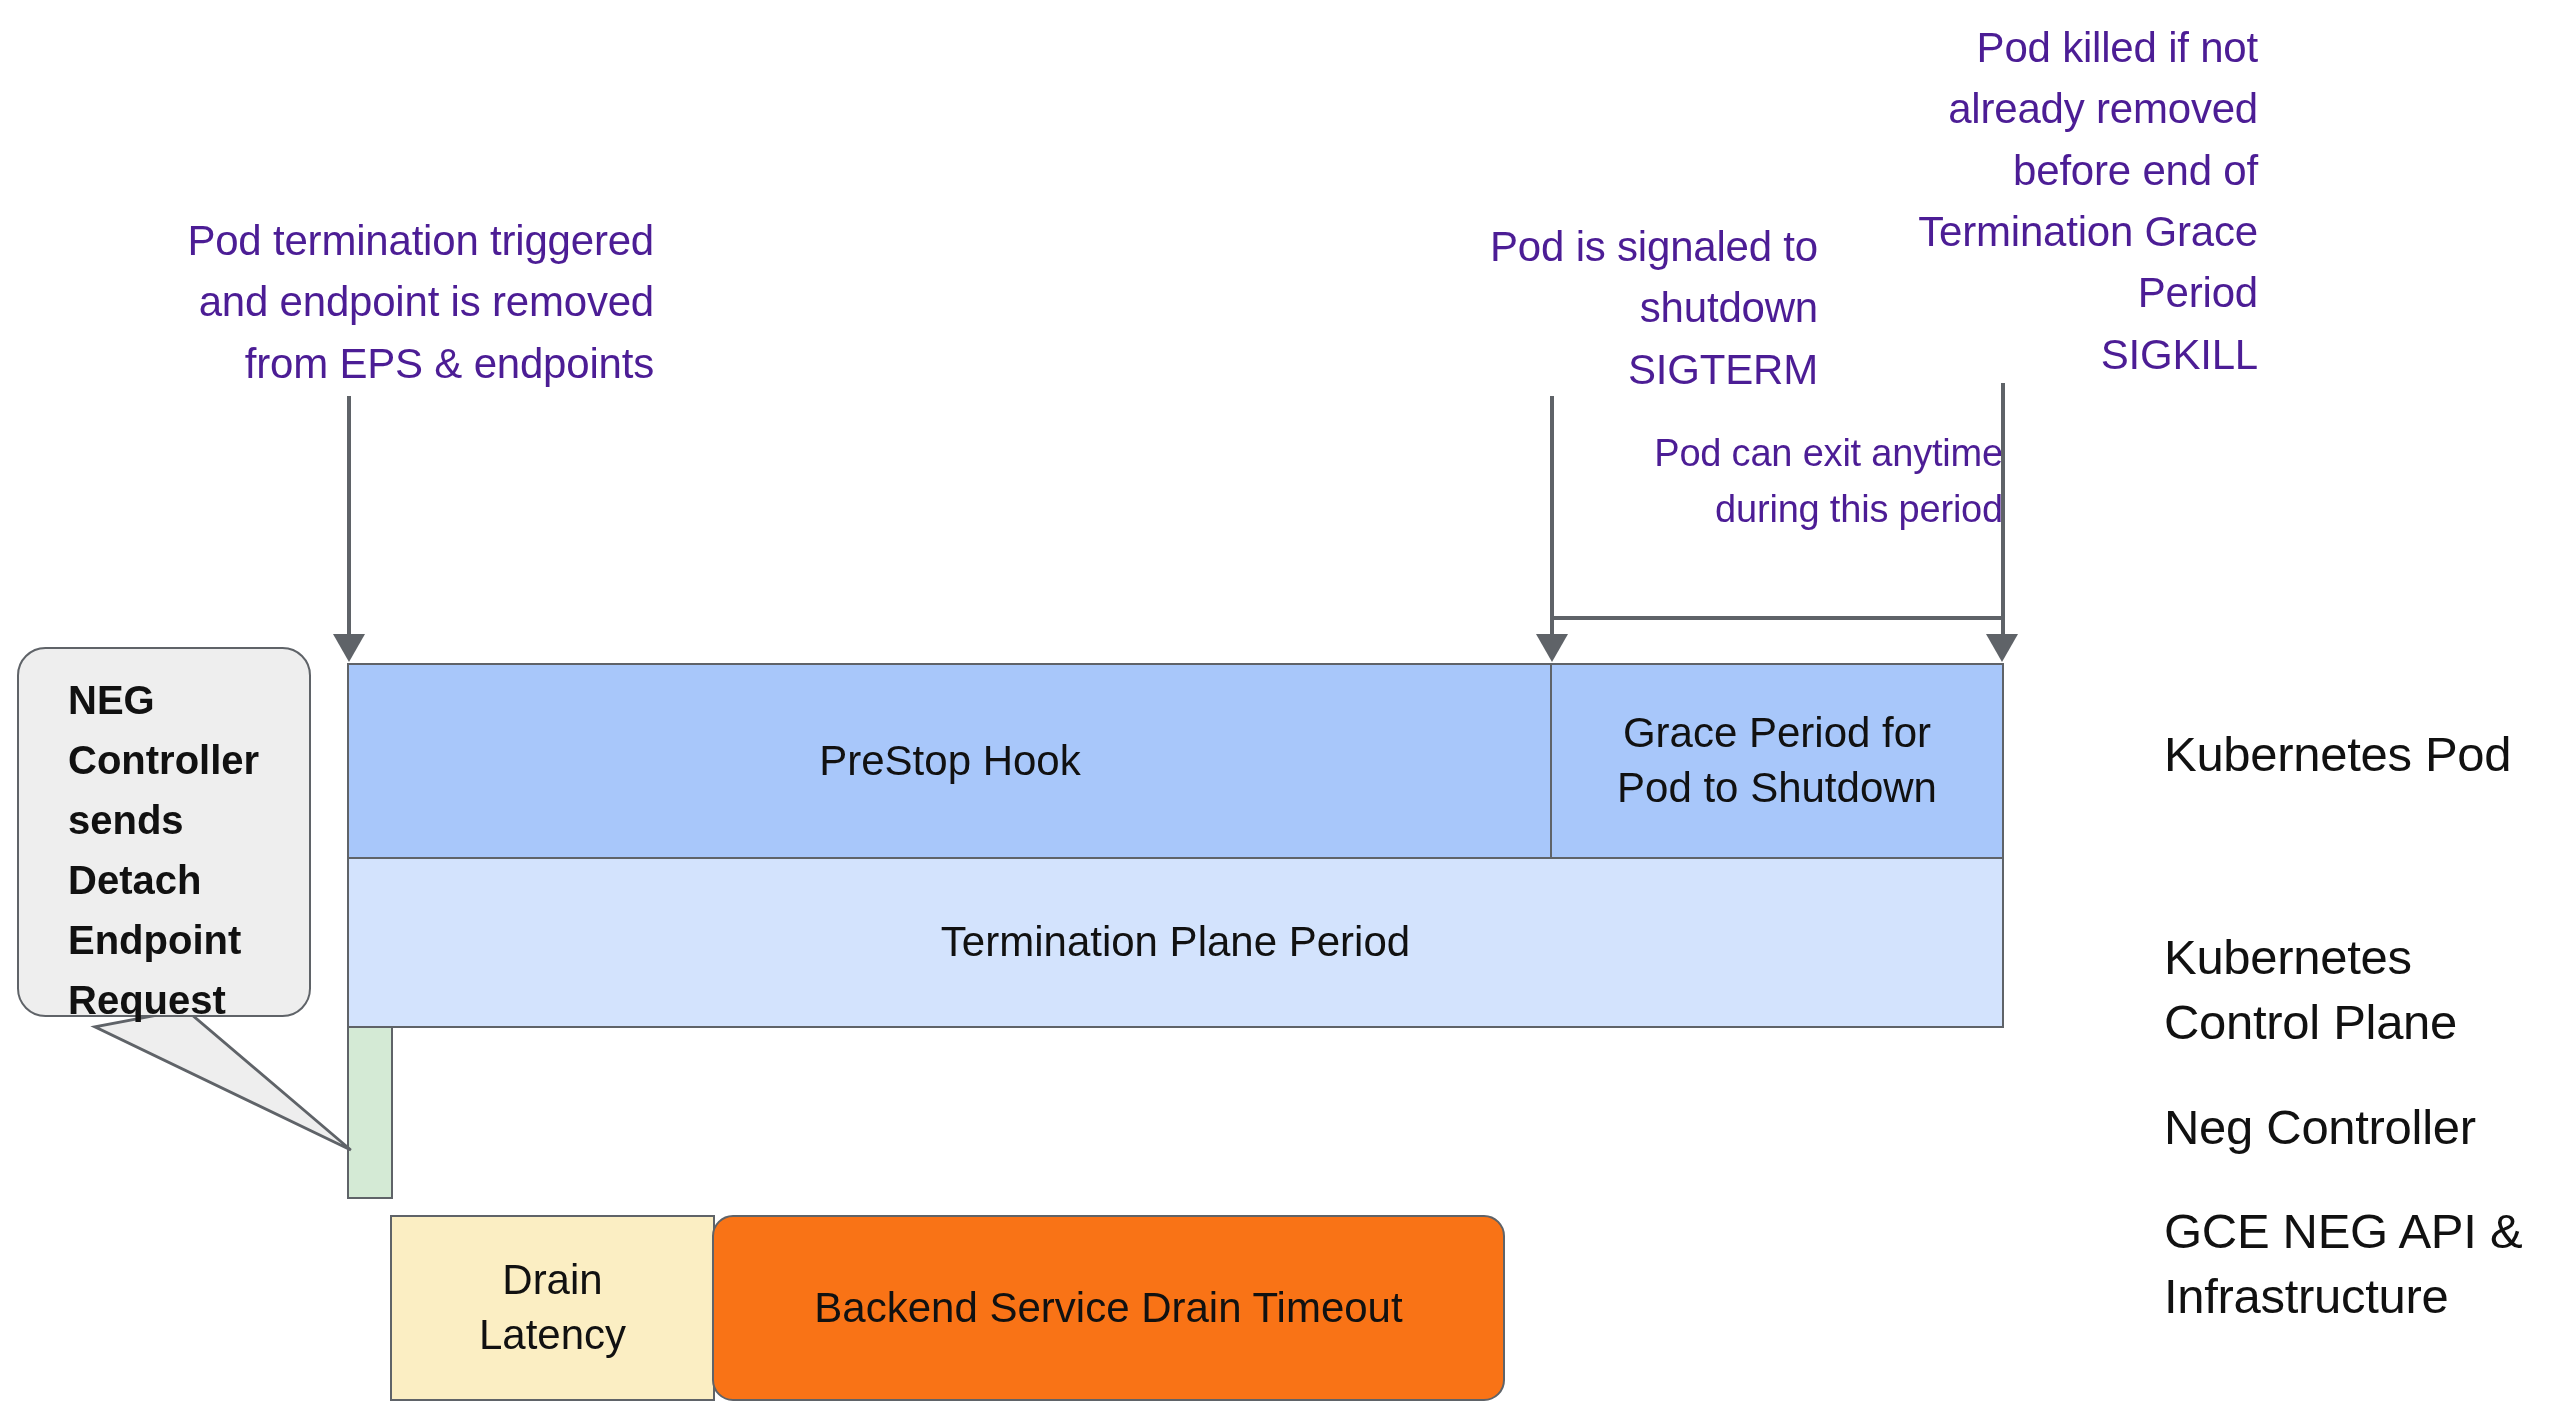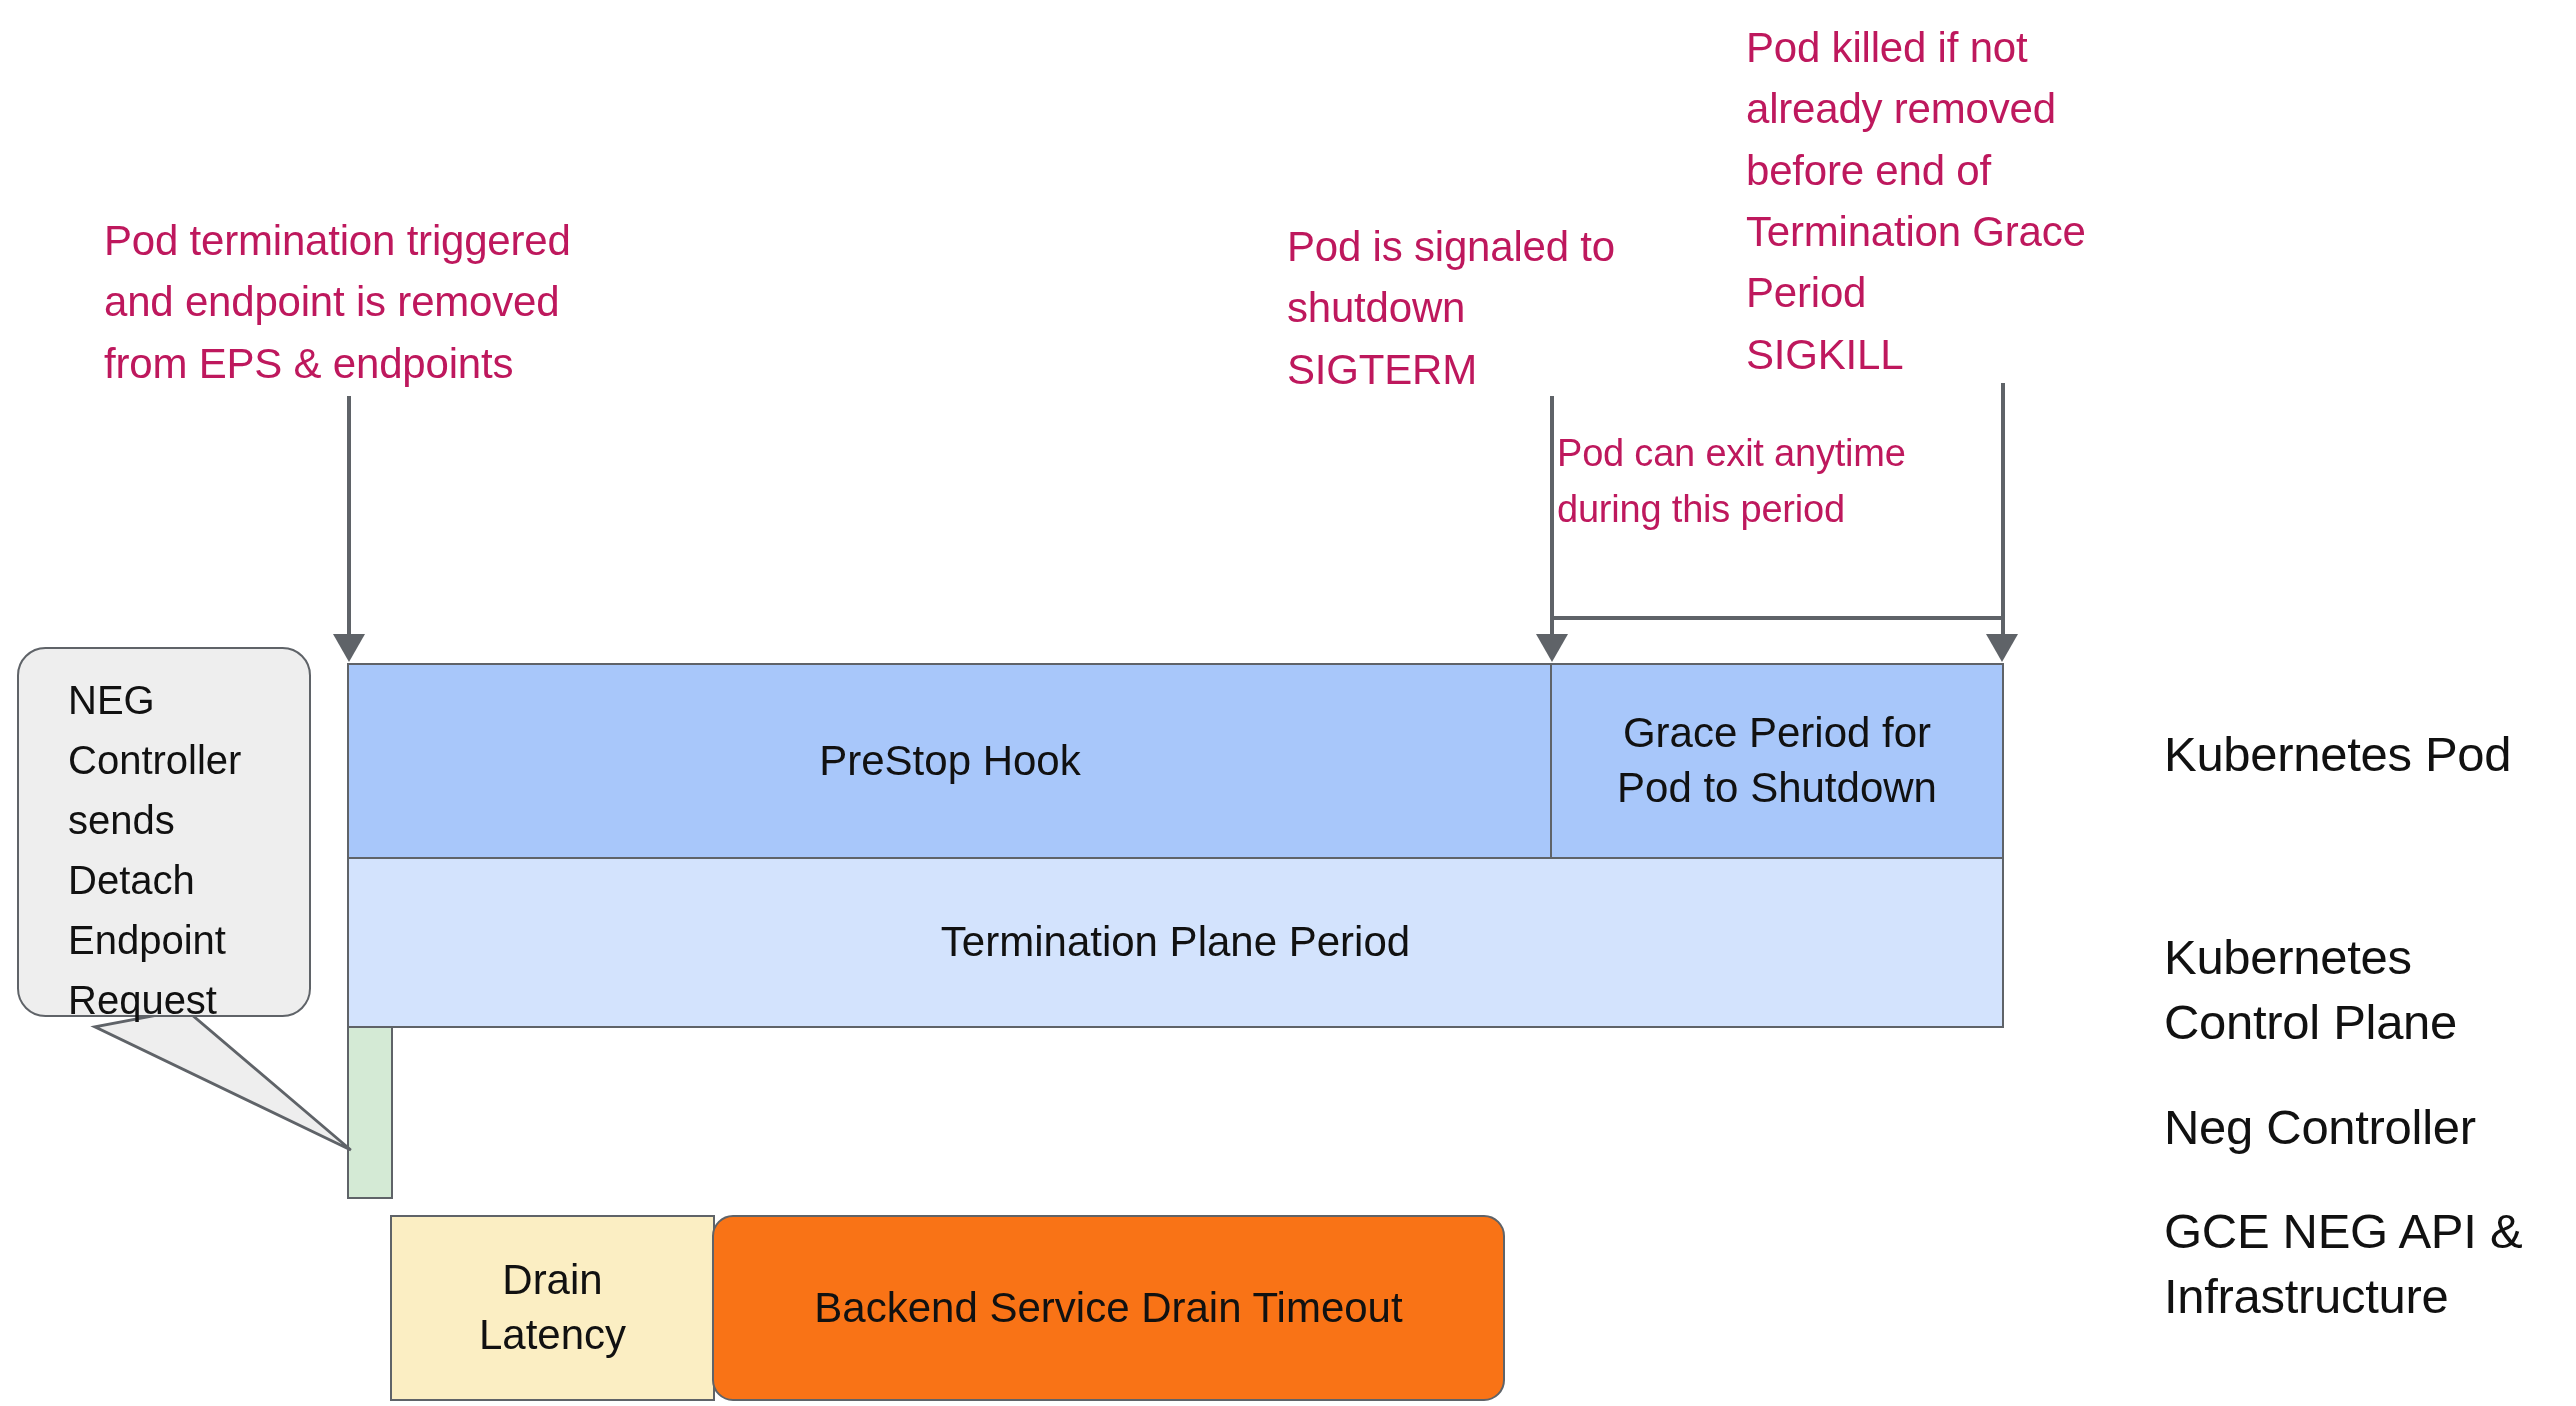--- a/index.html
+++ b/index.html
@@ -15,24 +15,24 @@
     position: relative;
     width: 2576px;
     height: 1406px;
     background: #ffffff;
     overflow: hidden;
   }
 
   
   .annot {
     position: absolute;
-    text-align: left;
+    text-align: right;
     font-size: 42px;
     line-height: 1.46;
-    color: #be185d;
+    color: #4c1d95;
     letter-spacing: -0.2px;
     white-space: pre-line;
   }
   .annot.small {
     font-size: 38px;
     line-height: 1.48;
   }
 
   
   .vline {
@@ -152,21 +152,21 @@
 
   <div class="bar bar-drain-lat" style="left:390px; top:1215px; width:325px; height:186px;">Drain
 Latency</div>
 
   <div class="bar bar-drain-to" style="left:712px; top:1215px; width:793px; height:186px;">Backend Service Drain Timeout</div>
 
   <svg class="callout-tail" width="2576" height="1406" viewBox="0 0 2717 1483">
     <polygon points="196,1065 370,1213 100,1083" fill="#eeeeee" stroke="#5f6368" stroke-width="3"></polygon>
   </svg>
 
-  <div class="callout-box" style="left:17px; top:647px; width:294px; height:370px;">NEG
+  <div class="callout-box" style="left:17px; top:647px; width:294px; height:370px;font-weight:bold;">NEG
 Controller
 sends
 Detach
 Endpoint
 Request</div>
 
   <div class="legend-label" style="left:2164px; top:722px; width:408px;">Kubernetes Pod</div>
 
   <div class="legend-label" style="left:2164px; top:877px; width:408px;margin-top:48px;">Kubernetes
 Control Plane</div>

